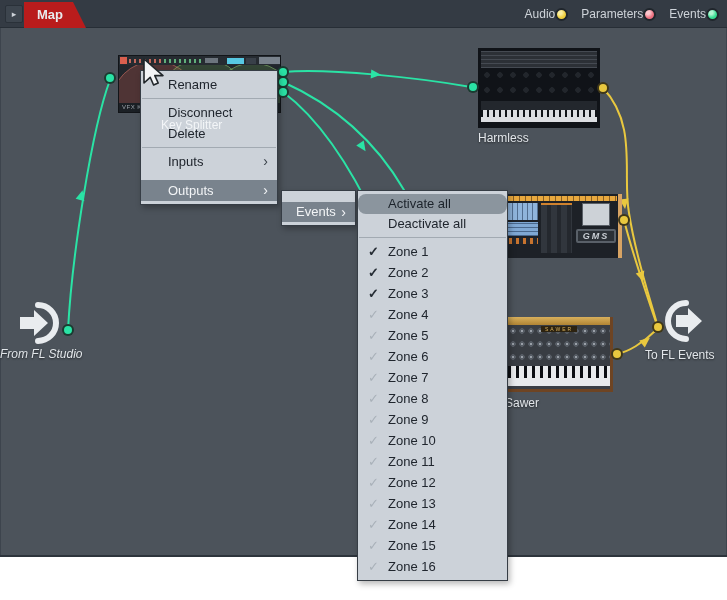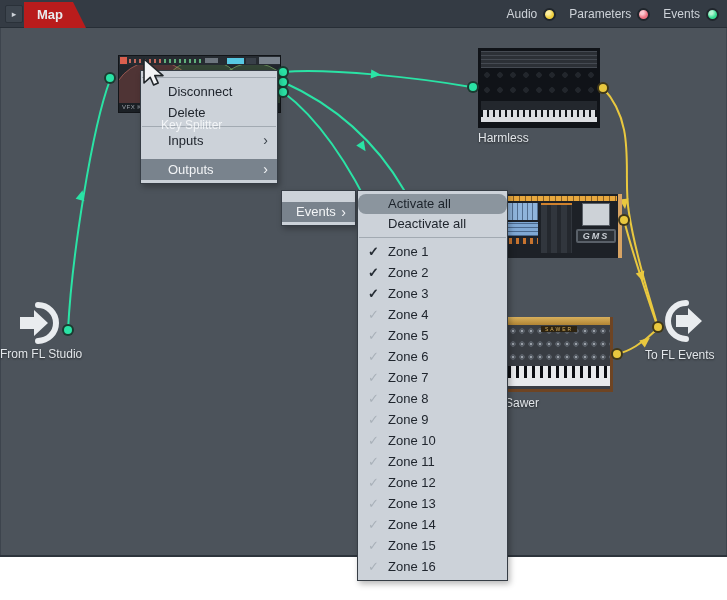--- a/index.html
+++ b/index.html
@@ -11,21 +11,21 @@
          border-bottom:2px solid #2d343c; box-shadow: inset 1px 0 0 #3d444d, inset -1px 0 0 #3d444d; }
   .topbar { position:absolute; left:0; top:0; width:727px; height:28px; background:#343b44;
             border-bottom:1px solid #272e36; display:flex; align-items:center; }
   .expand-btn { position:absolute; left:5px; top:5px; width:18px; height:18px; background:#3d454e;
                 border:1px solid #2a3139; border-radius:2px; color:#cdd2d8; font-size:9px;
                 display:flex; align-items:center; justify-content:center; cursor:pointer; }
   .tab { position:absolute; left:24px; top:2px; height:26px; width:62px; background:#b91c1c;
          clip-path:polygon(0 0, calc(100% - 13px) 0, 100% 100%, 0 100%);
          color:#e8ebee; font-size:13px; font-weight:bold; line-height:26px; padding-left:13px; }
   .legend { position:absolute; right:8px; top:0; height:28px; display:flex; align-items:center; gap:13px; }
-  .legend .litem { display:flex; align-items:center; gap:6px; }
+  .legend .litem { display:flex; align-items:center; }
   .legend .llabel { color:#ced3d9; font-size:12px; }
   .led { width:13px; height:13px; border-radius:50%; border:2px solid #20262c; }
   .led-audio { background:radial-gradient(circle at 35% 30%, #fbeea0 0 20%, #f0cf3c 60%); }
   .led-params { background:radial-gradient(circle at 35% 30%, #fbc6cd 0 20%, #ee7180 60%); }
   .led-events { background:radial-gradient(circle at 35% 30%, #b0f5d2 0 20%, #36dd92 60%); }
 
   
   svg.wires { position:absolute; left:0; top:0; width:727px; height:600px; z-index:2; pointer-events:none; }
   svg.wires path { fill:none; stroke-width:2; pointer-events:stroke; }
   .w-ev { stroke:#2ae3a5; }
@@ -167,21 +167,21 @@
     <polygon class="ah-au" points="0,-4.5 10,0 0,4.5" transform="translate(640,272) rotate(72)"></polygon>
     <polygon class="ah-au" points="0,-4.5 10,0 0,4.5" transform="translate(642,344) rotate(-38)"></polygon>
   </svg>
 
   <div class="flicon" style="left:18px; top:300px;">
     <svg width="46" height="46" viewBox="0 0 46 46">
       <path d="M20,5 A18,18 0 1 1 20,41" stroke="#e9ecef" stroke-width="6" fill="none" stroke-linecap="round"></path>
       <polygon points="2,17 16,17 16,10 30,23 16,36 16,29 2,29" fill="#e9ecef"></polygon>
     </svg>
   </div>
-  <div class="nlabel" style="left:0px; top:347px; width:84px;">From FL Studio</div>
+  <div class="nlabel" style="left:0px; top:347px; width:84px;font-style:italic;">From FL Studio</div>
 
   <div class="flicon" style="left:660px; top:298px;">
     <svg width="46" height="46" viewBox="0 0 46 46">
       <path d="M26,5 A18,18 0 1 0 26,41" stroke="#e9ecef" stroke-width="6" fill="none" stroke-linecap="round"></path>
       <polygon points="16,17 28,17 28,10 42,23 28,36 28,29 16,29" fill="#e9ecef"></polygon>
     </svg>
   </div>
   <div class="nlabel" style="left:645px; top:348px; width:80px;">To FL Events</div>
 
   <div class="node ks">
@@ -241,20 +241,21 @@
   <div class="port p-ev" style="left:279px; top:78px;"></div>
   <div class="port p-ev" style="left:279px; top:88px;"></div>
   <div class="port p-ev" style="left:469px; top:83px;"></div>
   <div class="port p-au" style="left:599px; top:84px;"></div>
   <div class="port p-au" style="left:620px; top:216px;"></div>
   <div class="port p-au" style="left:613px; top:350px;"></div>
   <div class="port p-au" style="left:654px; top:323px;"></div>
 
   <div class="menu" id="ctx-menu">
     <div class="ghost">Key Splitter</div>
+    <div class="mi">Rename</div>
     <div class="sep"></div>
     <div class="mi">Disconnect</div>
     <div class="mi">Delete</div>
     <div class="sep"></div>
     <div class="mi">
       <span>Inputs</span>
       <span class="chev">›</span>
     </div>
     <div class="mi hl">
       <span>Outputs</span>

